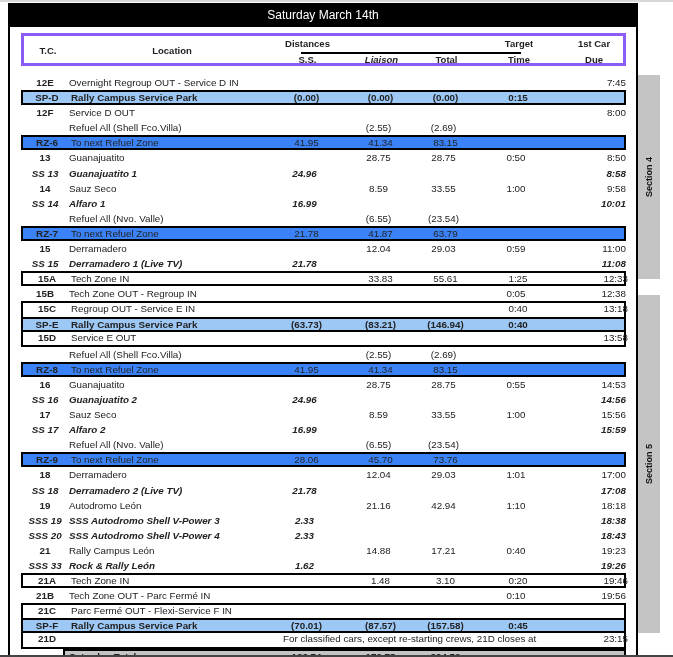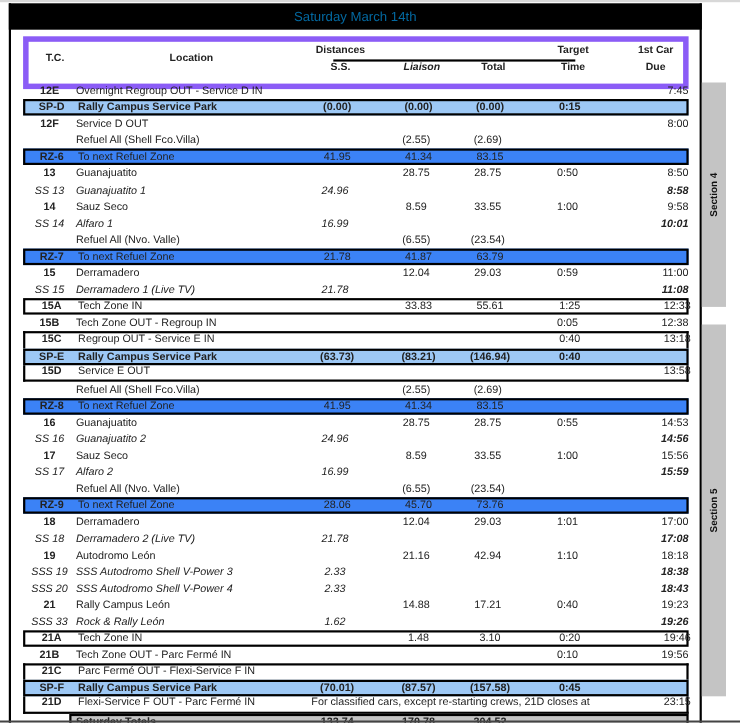--- a/index.html
+++ b/index.html
@@ -1,39 +1,39 @@
 <!DOCTYPE html>
 <html><head>
 <meta charset="utf-8">
 <style>
   html, body { margin:0; padding:0; background:#ffffff; }
   body { width:673px; height:657px; overflow:hidden; position:relative; font-family:"Liberation Sans", sans-serif; color:#222; }
   .topline { position:absolute; left:0; top:0; width:673px; height:2px; background:#d8d8d8; }
   .page { position:absolute; left:8px; top:3px; width:630px; height:660px; border-left:2px solid #000; border-right:2px solid #000; box-sizing:border-box; }
-  .title-bar { position:absolute; left:8px; top:3px; width:630px; height:24px; background:#000; color:#0369a1; font-size:12px; text-align:center; line-height:24px; }
-  .header-box { position:absolute; left:21px; top:33px; width:605px; height:48px; border:5px solid #8b5cf6; box-sizing:border-box; font-size:9.5px; font-weight:bold; color:#222; }
+  .title-bar { position:absolute; left:8px; top:3px; width:630px; height:24px; background:#000; color:#ffffff; font-size:12px; text-align:center; line-height:24px; }
+  .header-box { position:absolute; left:21px; top:33px; width:605px; height:33px; border:3px solid #8b5cf6; box-sizing:border-box; font-size:9.5px; font-weight:bold; color:#222; }
   .header-box span { position:absolute; text-align:center; }
   .dist-line { position:absolute; left:277px; top:16px; width:220px; height:2px; background:#000; }
   .rows { position:absolute; left:21px; top:75px; width:605px; }
   .row { position:relative; height:15.1px; font-size:9.8px; line-height:15px; box-sizing:border-box; }
   .row span { position:absolute; top:0; white-space:nowrap; }
   .c-tc { left:0; width:48px; text-align:center;font-weight:bold; }
   .c-loc { left:48px; }
   .c-ss { left:250px; width:67px; text-align:center; }
   .c-lia { left:325px; width:65px; text-align:center; }
   .c-tot { left:390px; width:65px; text-align:center; }
   .c-tgt { left:470px; width:50px; text-align:center; }
   .c-due { left:535px; width:70px; text-align:right; }
   .c-note { left:250px; width:300px; text-align:left; padding-left:10px; }
   .service { background:#9dc8f5; font-weight:bold; border:2px solid #000; margin:0; }
   .refuel { background:#3b82f6; border:2px solid #000; }
   .boxed { border:2px solid #000; }
   .box-top { border:2px solid #000; border-bottom:none; }
   .box-bot { border:2px solid #000; border-top:none; }
-  .stage span.c-tc, .stage span.c-loc, .stage span.c-ss { font-weight:normal; font-style:italic; }
+  .stage span.c-tc, .stage span.c-loc, .stage span.c-ss { font-weight:bold; font-style:italic; }
   .stage span.c-due { font-weight:bold; font-style:italic; }
   .row.service span, .row.refuel span, .row.boxed span, .row.box-top span, .row.box-mid span, .row.box-bot span { top:-2px; }
   .section-tab { position:absolute; left:638px; width:22px; background:#c4c4c4; }
   .section-tab span { position:absolute; left:50%; top:50%; transform:translate(-50%,-50%) rotate(-90deg); font-size:9px; font-weight:bold; white-space:nowrap; color:#111; }
   .totals { position:absolute; left:63px; top:649px; width:563px; height:14px; background:#c4c4c4; border:2px solid #000; box-sizing:border-box; font-size:9.8px; font-weight:bold; line-height:12px; }
   .totals span { position:absolute; top:0; }
   .bottom-line { position:absolute; left:0; top:655px; width:673px; height:2px; background:#444; }
 </style>
 </head>
 <body>
@@ -385,21 +385,20 @@
       <span class="c-tc">SP-F</span>
       <span class="c-loc">Rally Campus Service Park</span>
       <span class="c-ss">(70.01)</span>
       <span class="c-lia">(87.57)</span>
       <span class="c-tot">(157.58)</span>
       <span class="c-tgt">0:45</span>
       <span class="c-due"></span>
     </div>
     <div class="row box-bot">
       <span class="c-tc">21D</span>
-      <span class="c-loc">Flexi-Service F OUT - Parc Fermé IN</span>
       <span class="c-note">For classified cars, except re-starting crews, 21D closes at</span>
       <span class="c-due">23:15</span>
     </div>
   </div>
 
 <div class="section-tab" style="top:75px;height:204px;">
   <span>Section 4</span>
 </div>
 <div class="section-tab" style="top:295px;height:338px;">
   <span>Section 5</span>

